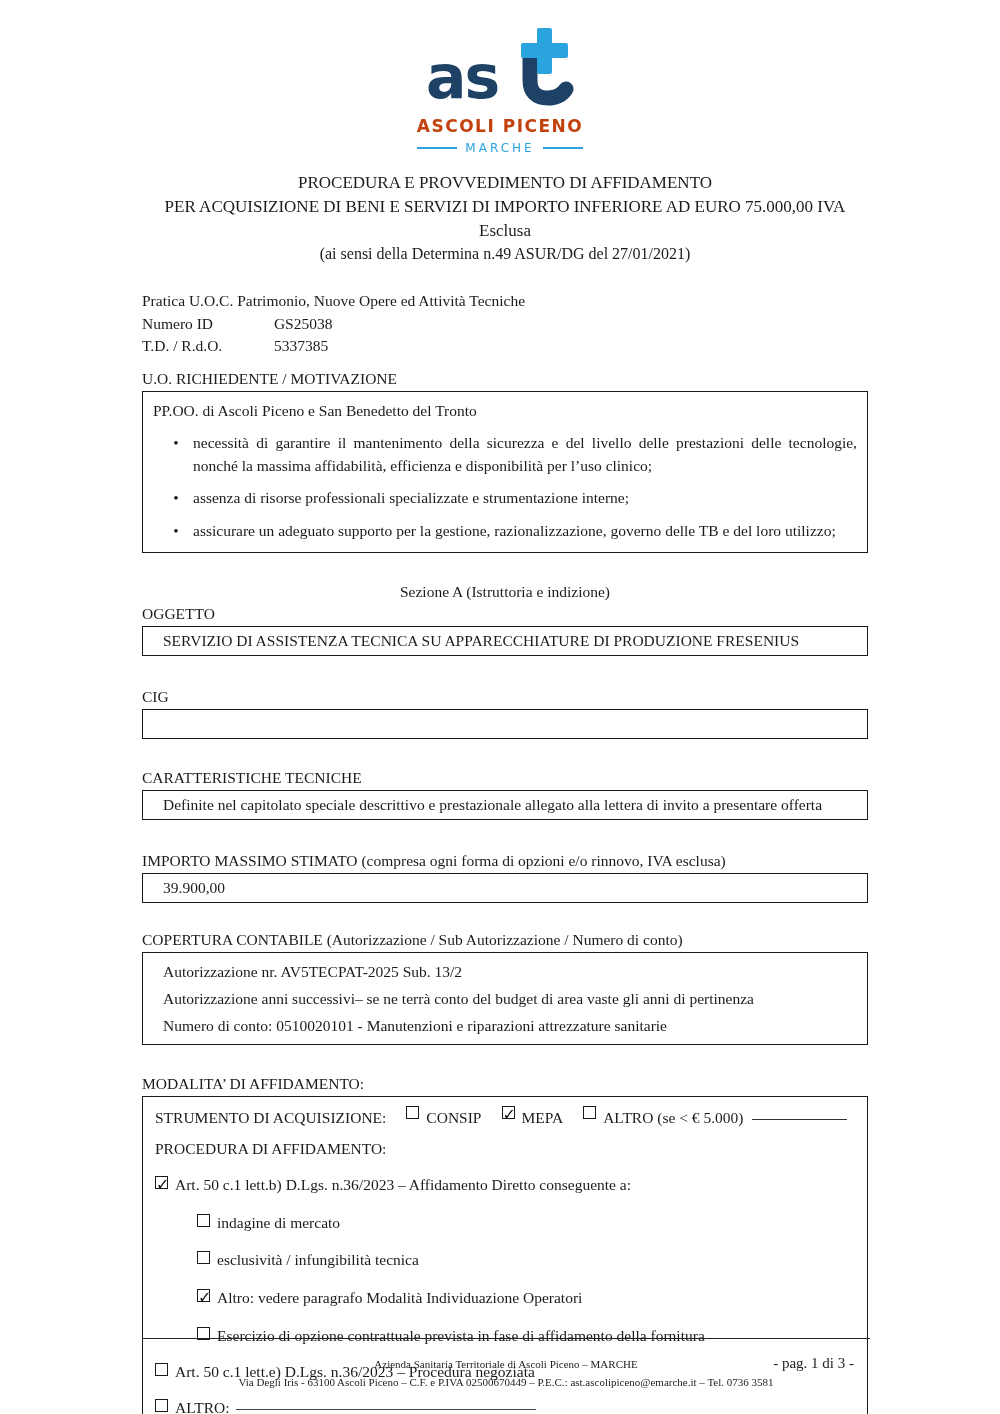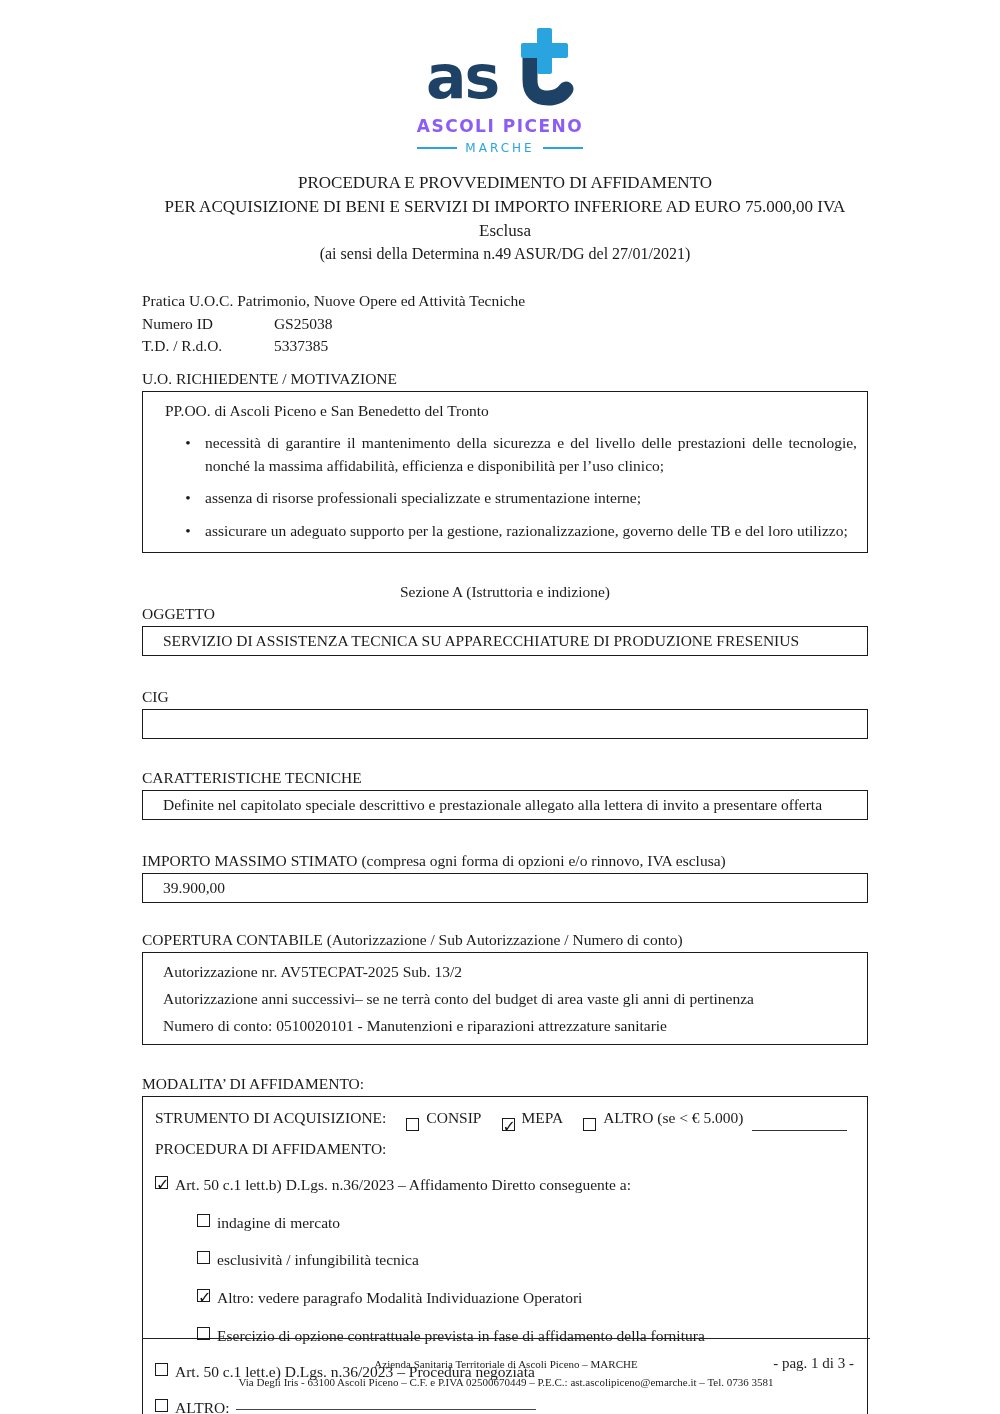--- a/index.html
+++ b/index.html
@@ -14,21 +14,21 @@
     font-size:15.5px;
     overflow:hidden;
   }
   .content { padding:0 60px 0 70px; }
 
   
   .logo-wrap { width:220px; margin:26px auto 0; text-align:center; }
   .logo-name {
     font-family:"DejaVu Sans", sans-serif;
     font-weight:bold; font-size:17px; letter-spacing:1.5px;
-    color:#8b5cf6; margin-top:2px;
+    color:#c2410c; margin-top:2px;
   }
   .logo-region-row { display:flex; align-items:center; justify-content:center; gap:8px; margin-top:5px; }
   .logo-region-line { width:40px; height:2px; background:#2aa4de; }
   .logo-region {
     font-family:"DejaVu Sans", sans-serif;
     font-size:12px; letter-spacing:3px; color:#2aa4de; font-weight:500;
   }
 
   
   .title-block { text-align:center; margin-top:16px; line-height:1.42; font-size:17px; }
@@ -41,21 +41,21 @@
   
   .sec-heading { margin-top:0; }
   .box {
     border:1.5px solid #1b1b1b;
     padding:5px 20px;
     margin-top:3px;
   }
   .box.empty { min-height:30px; }
 
   
-  .mot-box { padding:7px 10px 10px 22px; line-height:1.5; }
+  .mot-box { padding:7px 10px 10px 10px; line-height:1.5; }
   .bullet { display:flex; margin-top:9px; }
   .bullet .dot { width:18px; flex:none; text-align:center; margin-left:14px; margin-right:8px; }
   .bullet .btxt { text-align:justify; flex:1; }
 
   .sezione-a { text-align:center; margin-top:30px; }
 
   .gap-32 { margin-top:32px; }
   .gap-30 { margin-top:30px; }
   .gap-28 { margin-top:28px; }
   .gap-26 { margin-top:12px; }
@@ -70,21 +70,21 @@
     border:1.4px solid #1b1b1b;
     position:relative; vertical-align:-1px; margin-right:7px; flex:none;
   }
   .cb[data-checked="true"]::after {
     content:"✓";
     position:absolute; left:0px; top:-5px;
     font-size:16px; font-weight:bold; color:#111;
     font-family:"DejaVu Sans", sans-serif;
   }
   .strumento-row { display:flex; align-items:center; flex-wrap:wrap; }
-  .strumento-row .opt { display:inline-flex; align-items:flex-end; margin-left:20px; }
+  .strumento-row .opt { display:inline-flex; align-items:flex-start; margin-left:20px; }
   .blank-short { display:inline-block; width:95px; border-bottom:1.4px solid #333; height:14px; margin-left:8px; }
   .blank-long  { display:inline-block; width:300px; border-bottom:1.6px solid #444; height:14px; margin-left:6px; }
   .mod-item { display:flex; align-items:flex-start; margin-top:11px; }
   .mod-item .cb { margin-top:3px; }
   .mod-item.lvl1 { margin-left:42px; margin-top:13px; }
   .proc-label { margin-top:6px; }
 
   
   .footer {
     position:absolute; left:70px; right:58px; top:1338px;

